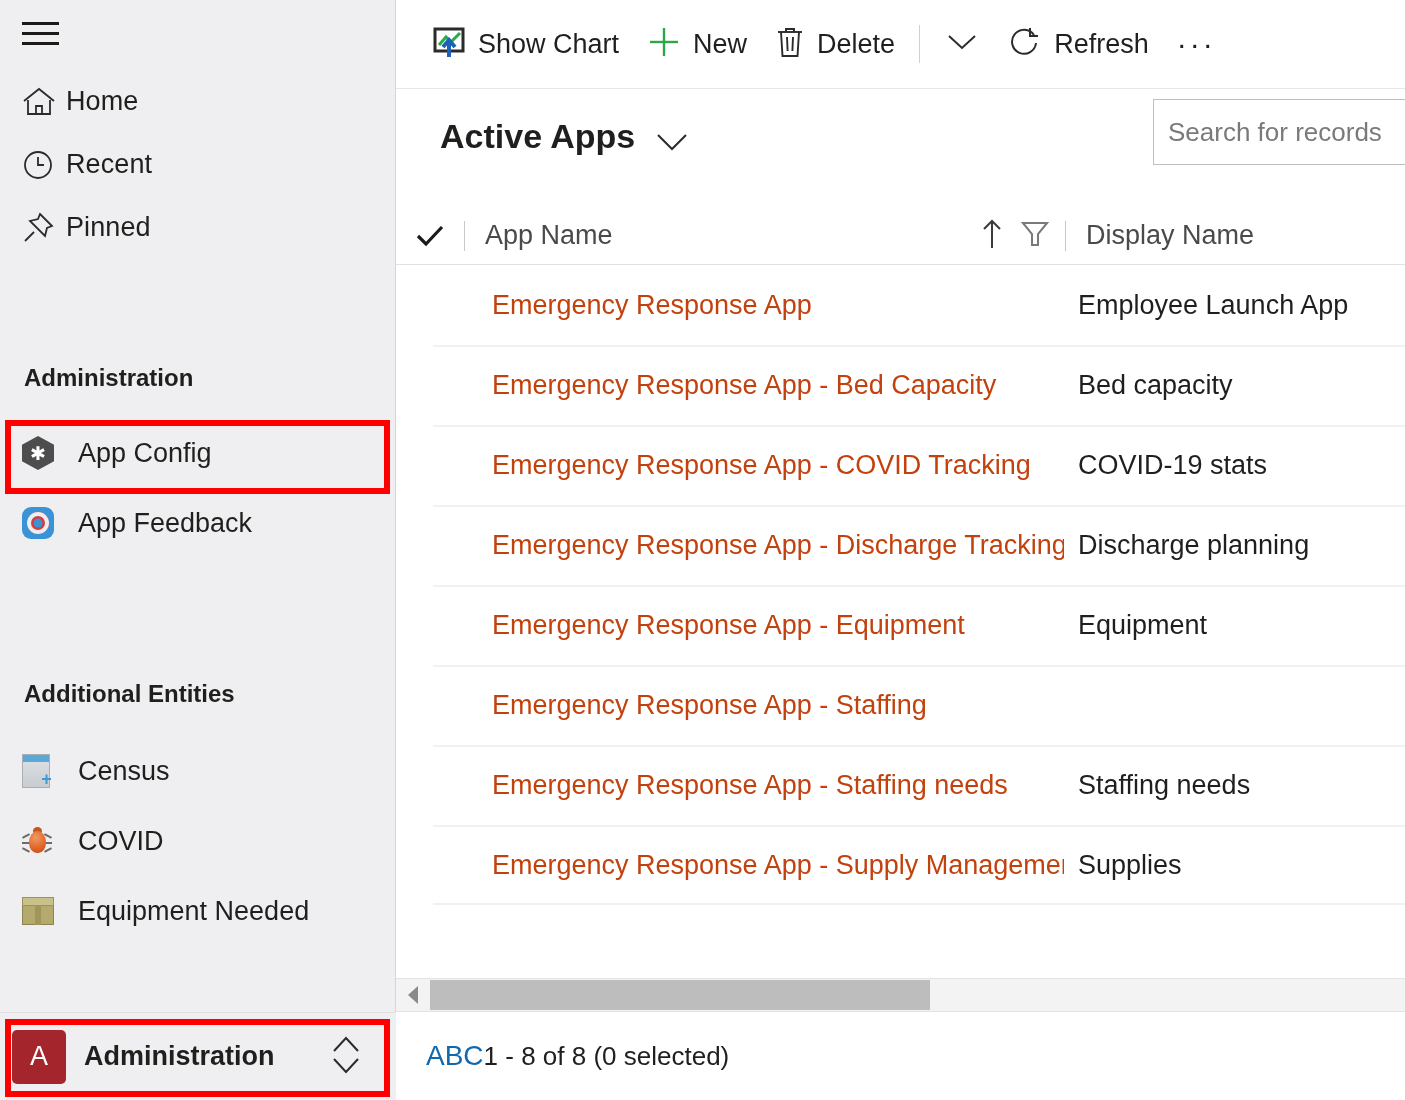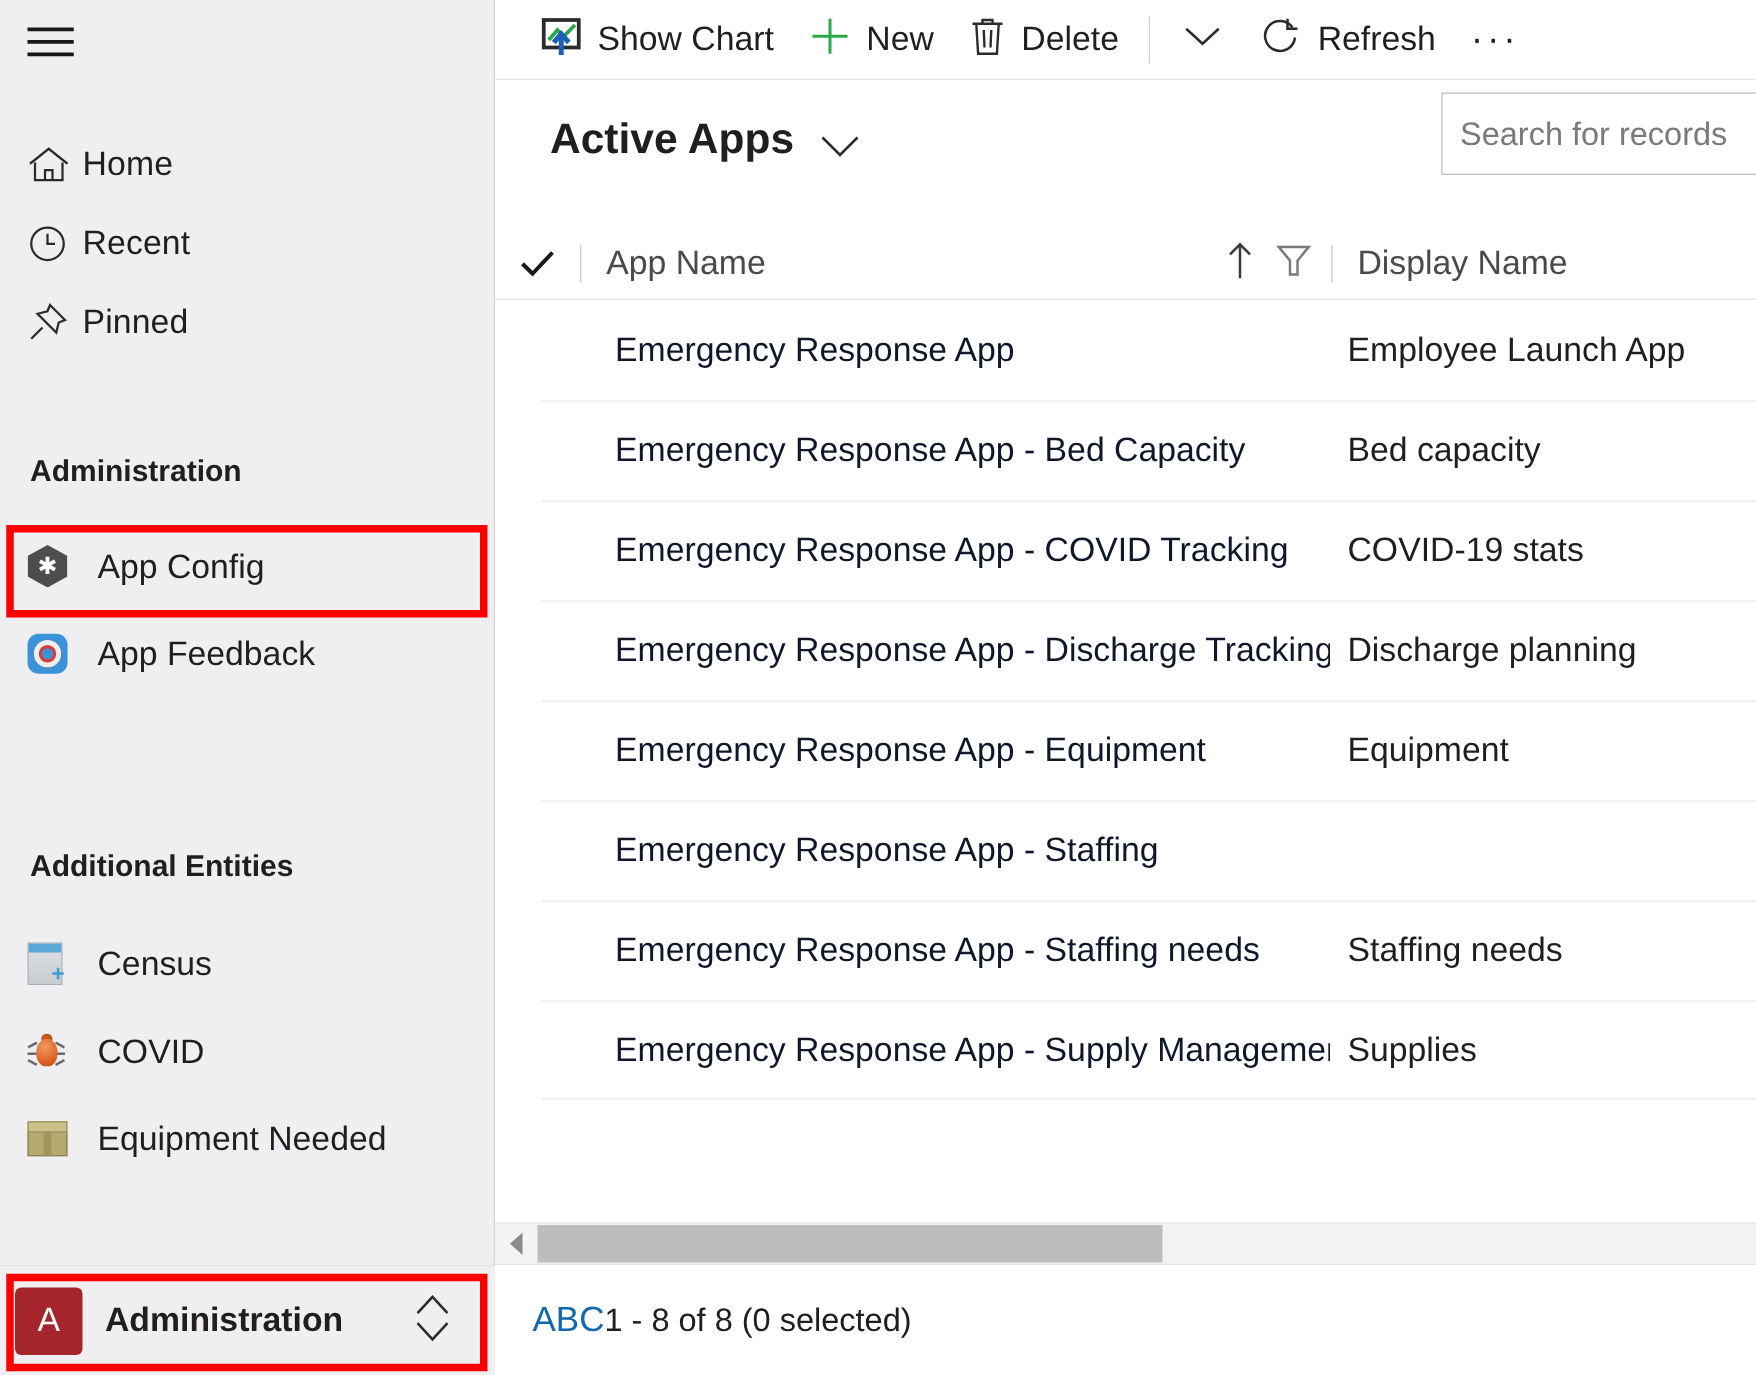--- a/index.html
+++ b/index.html
@@ -36,21 +36,21 @@
   .hamburger span {
     position: absolute;
     left: 0; width: 37px; height: 3px;
     background: #1b1a19;
     border-radius: 0;
   }
   .hamburger span:nth-child(1) { top: 1px; }
   .hamburger span:nth-child(2) { top: 11px; }
   .hamburger span:nth-child(3) { top: 21px; }
 
-  .nav-list { position: absolute; left: 0; top: 100px; width: 479px; }
+  .nav-list { position: absolute; left: 0; top: 70px; width: 479px; }
   .nav-row {
     position: relative;
     display: flex;
     align-items: center;
     height: 63px;
     padding-left: 22px;
     cursor: pointer;
   }
   .nav-row .glyph {
     width: 44px;
@@ -225,21 +225,21 @@
   .main {
     position: relative;
     width: 1009px;
     height: 1100px;
     background: #ffffff;
     flex: 0 0 1009px;
     overflow: hidden;
   }
   .cmdbar {
     position: relative;
-    height: 64px;
+    height: 89px;
     border-bottom: 1px solid #e6e6e6;
     display: flex;
     align-items: center;
     padding-left: 22px;
     gap: 0;
   }
   .cmd {
     display: flex; align-items: center;
     height: 52px;
     padding: 0 14px;
@@ -341,21 +341,21 @@
   .cell-check { width: 68px; flex: 0 0 68px; }
   .cell-name {
     width: 600px; flex: 0 0 600px;
     padding-left: 28px;
     padding-right: 6px;
     overflow: hidden;
     white-space: nowrap;
   }
   .cell-name span {
     font-size: 27px;
-    color: #0f172a;
+    color: #c2410c;
   }
   .cell-display {
     flex: 1 1 auto;
     padding-left: 14px;
     overflow: hidden;
     white-space: nowrap;
   }
   .cell-display span { font-size: 27px; color: #201f1e; }
 
   

